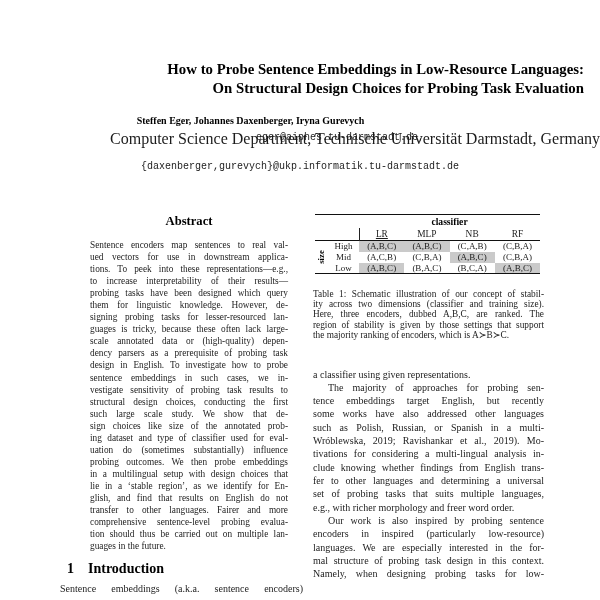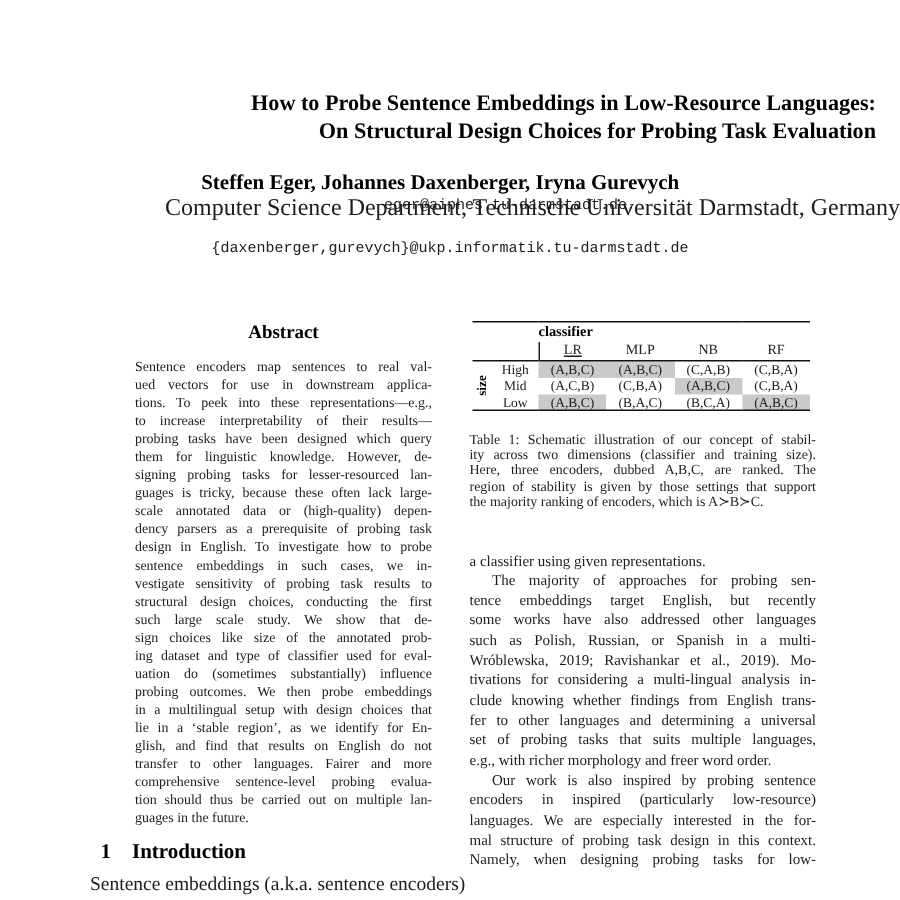--- a/index.html
+++ b/index.html
@@ -10,21 +10,21 @@
   }
   .page { position:relative; width:600px; height:600px; background:#fff; }
 
   
   .title {
     position:absolute; top:60px; left:0; width:584px; text-align:right;
     font-size:14.8px; font-weight:bold; line-height:19px; color:#000;
   }
   .authors {
     position:absolute; top:115px; left:0; width:501px; text-align:center;
-    font-size:14px; font-weight:bold; color:#000;padding-left:43px;
+    font-size:10px; font-weight:bold; color:#000;
   }
   .affiliation {
     position:absolute; top:129.5px; left:0; width:600px; text-align:right;
     font-size:16px;
   }
   .email { position:absolute; left:0; width:600px; text-align:center;
     font-family:"Liberation Mono", monospace; font-size:10px; letter-spacing:0px; }
   .email.e1 { top:132px;padding-left:40px; }
   .email.e2 { top:160.5px; }
 
@@ -46,32 +46,32 @@
     font-size:9.3px; line-height:12.05px;
   }
 
   
   .sec-head {
     position:absolute; top:561px; left:67px; font-size:14px; font-weight:bold; color:#000;
   }
   .sec-head .num { display:inline-block; margin-right:14px; }
   .intro-body {
     position:absolute; top:581.5px; left:60px; width:243px;
-    font-size:13px; line-height:13px;
+    font-size:10px; line-height:13px;
   }
 
   
   .t1wrap { position:absolute; top:214px; left:315px; width:225px; }
   table.t1 {
     border-collapse:collapse; width:225px; table-layout:fixed;
     border-top:1.6px solid #111; border-bottom:1.6px solid #111;
   }
   table.t1 thead { border-bottom:1.2px solid #111; }
   table.t1 td, table.t1 th { padding:0; margin:0; font-weight:normal; vertical-align:middle; }
-  .t1 .gh { text-align:left; font-weight:bold; font-size:9.6px; height:13px; color:#000; }
+  .t1 .gh { text-align:center; font-weight:bold; font-size:9.6px; height:13px; color:#000; }
   .t1 .ch { text-align:center; font-size:9.4px; height:12px; }
   .t1 .ch.first { border-left:1px solid #222;text-decoration:underline; }
   .t1 tbody td { height:10.8px; font-size:9px; text-align:center; }
   .t1 .rowlab { font-size:9px; text-align:center; }
   .t1 .size-cell { position:relative; }
   .size-rot {
     position:absolute; left:-8px; top:50%;
     transform:translateY(-50%) rotate(-90deg); transform-origin:center;
     font-size:8.8px; font-weight:bold; color:#000; display:block; width:28px; text-align:center;
   }

